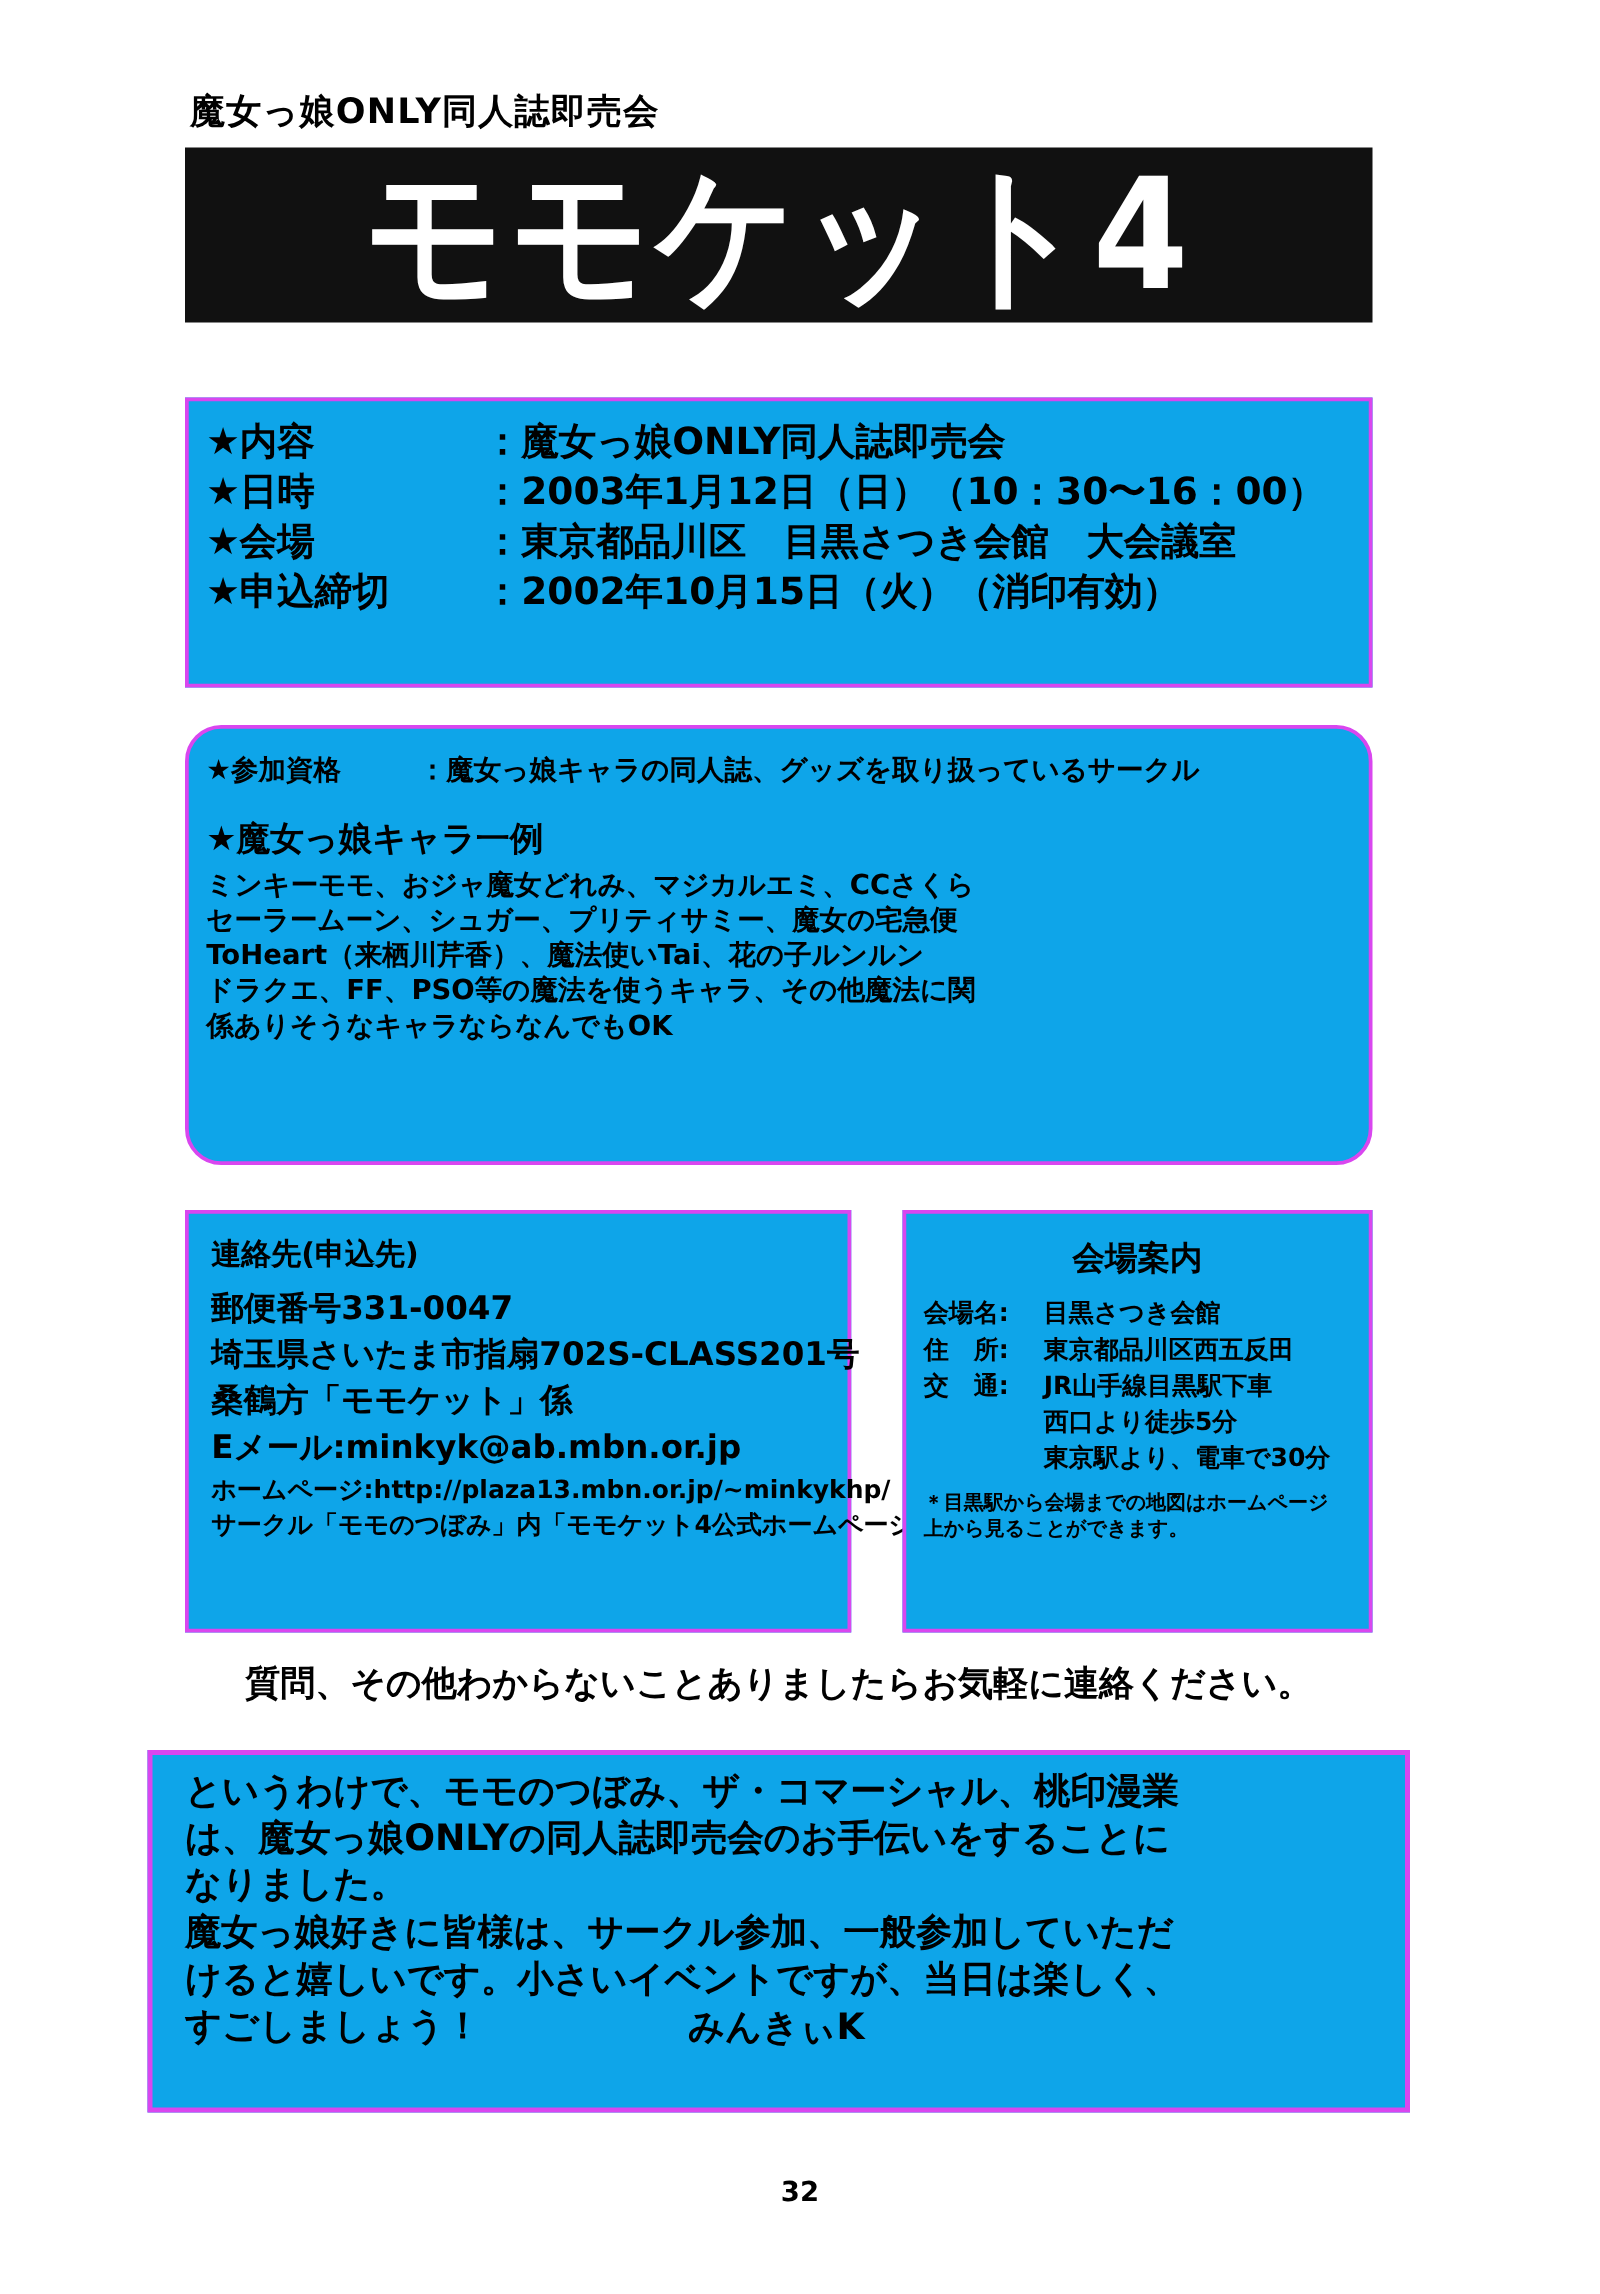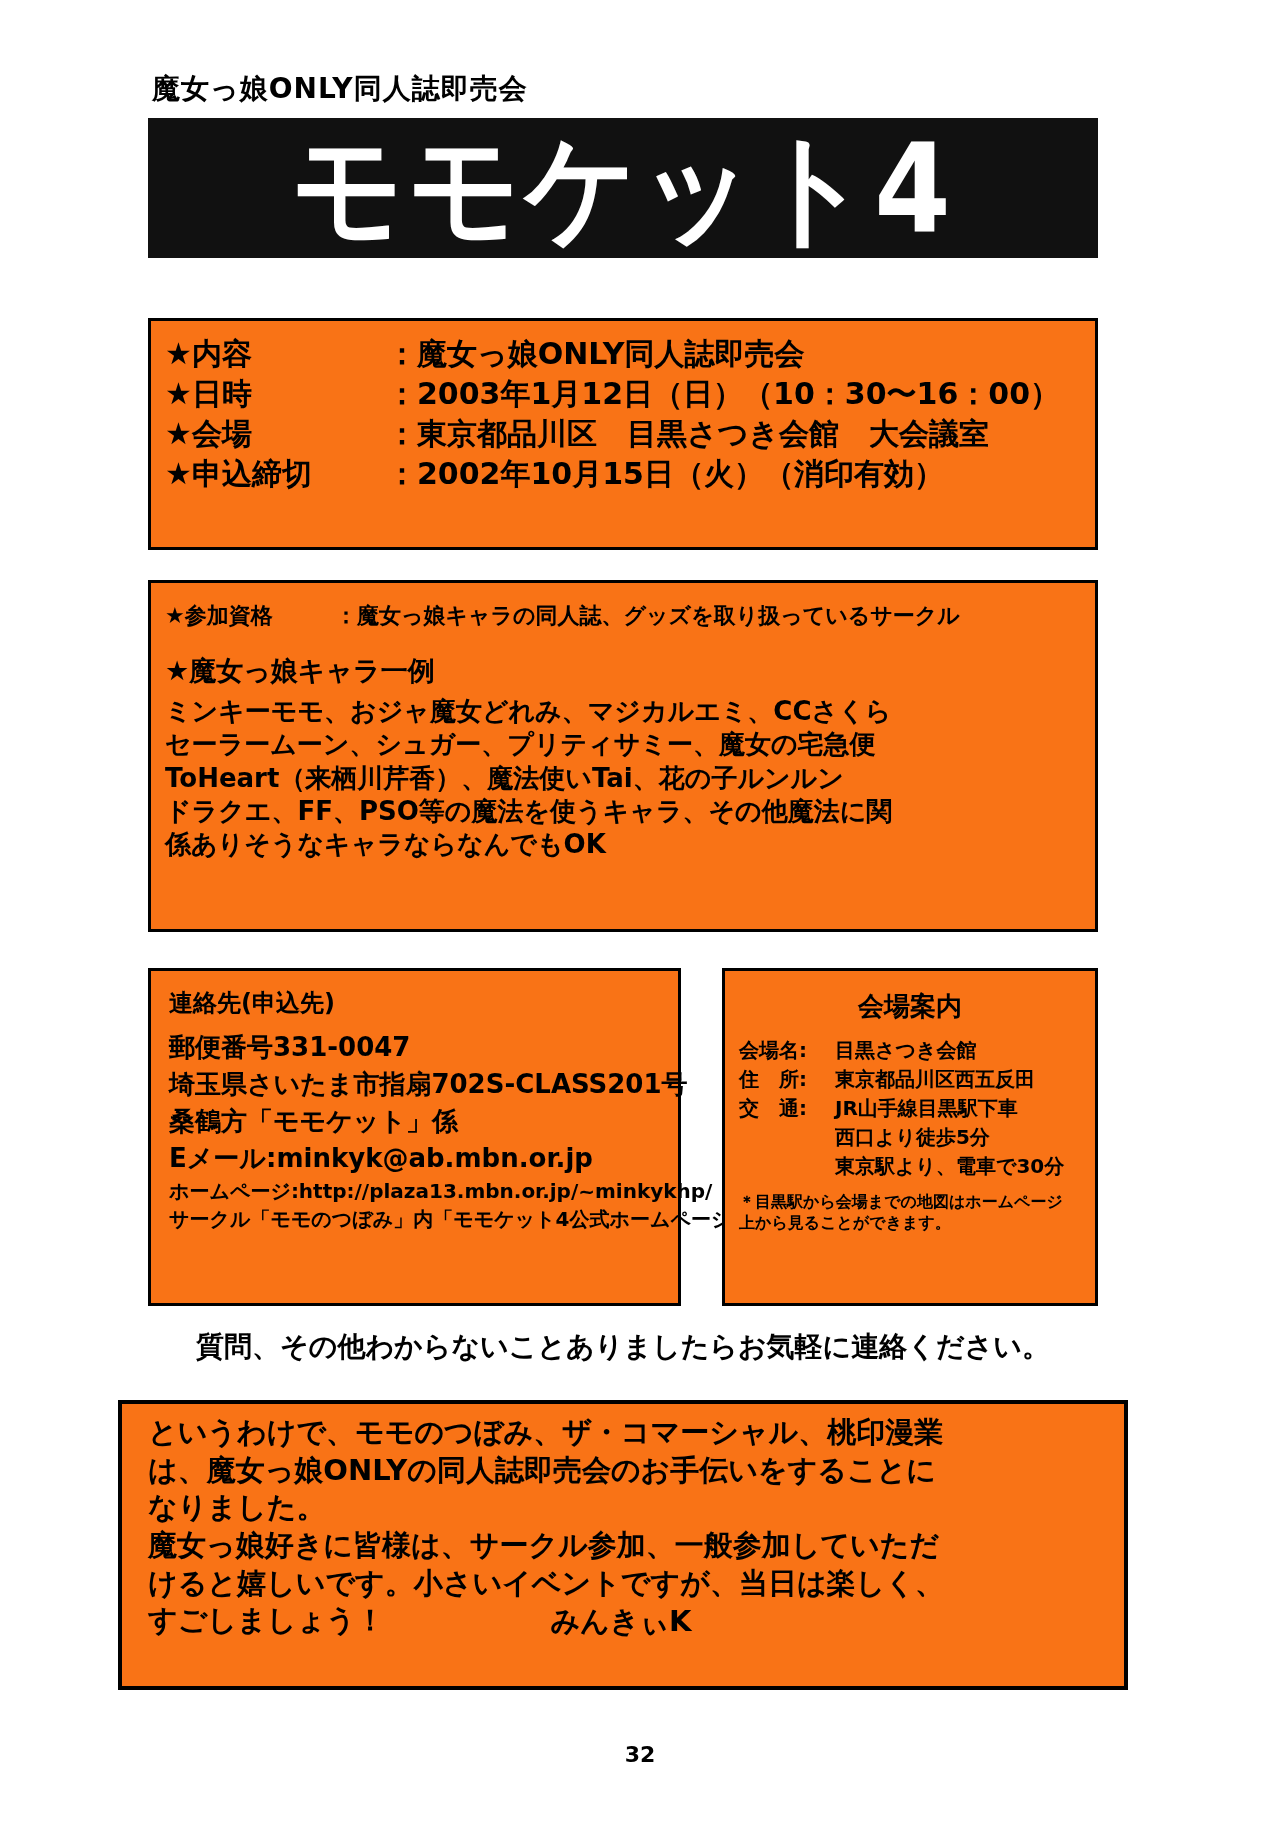--- a/index.html
+++ b/index.html
@@ -49,23 +49,23 @@
     font-weight: bold;
     letter-spacing: 4px;
     line-height: 1;
     white-space: nowrap;
     transform: scaleY(1.12);
   }
 
   
   .box {
     position: absolute;
-    border: 3px solid #000000;
+    border: 3px solid #d946ef;
     box-sizing: border-box;
-    background: #f97316;
+    background: #0ea5e9;
   }
   .box-inner {
     padding: 10px 14px;
   }
 
   
   #info-box {
     left: 148px;
     top: 318px;
     width: 950px;
@@ -85,35 +85,36 @@
     flex: 0 0 222px;
   }
   .info-value { flex: 1; }
 
   
   #chars-box {
     left: 148px;
     top: 580px;
     width: 950px;
     height: 352px;
+    border-radius: 29px;
   }
   .qual-line {
     font-size: 22px;
     font-weight: bold;
     white-space: nowrap;
     margin: 8px 0 22px 0;
   }
   .qual-label { display: inline-block; width: 170px; }
   .chars-head {
     font-size: 27px;
     font-weight: bold;
     margin: 0 0 6px 0;
   }
   .chars-line {
-    font-size: 26px;
+    font-size: 22px;
     font-weight: bold;
     line-height: 1.28;
     white-space: nowrap;
   }
 
   
   #contact-box {
     left: 148px;
     top: 968px;
     width: 533px;

